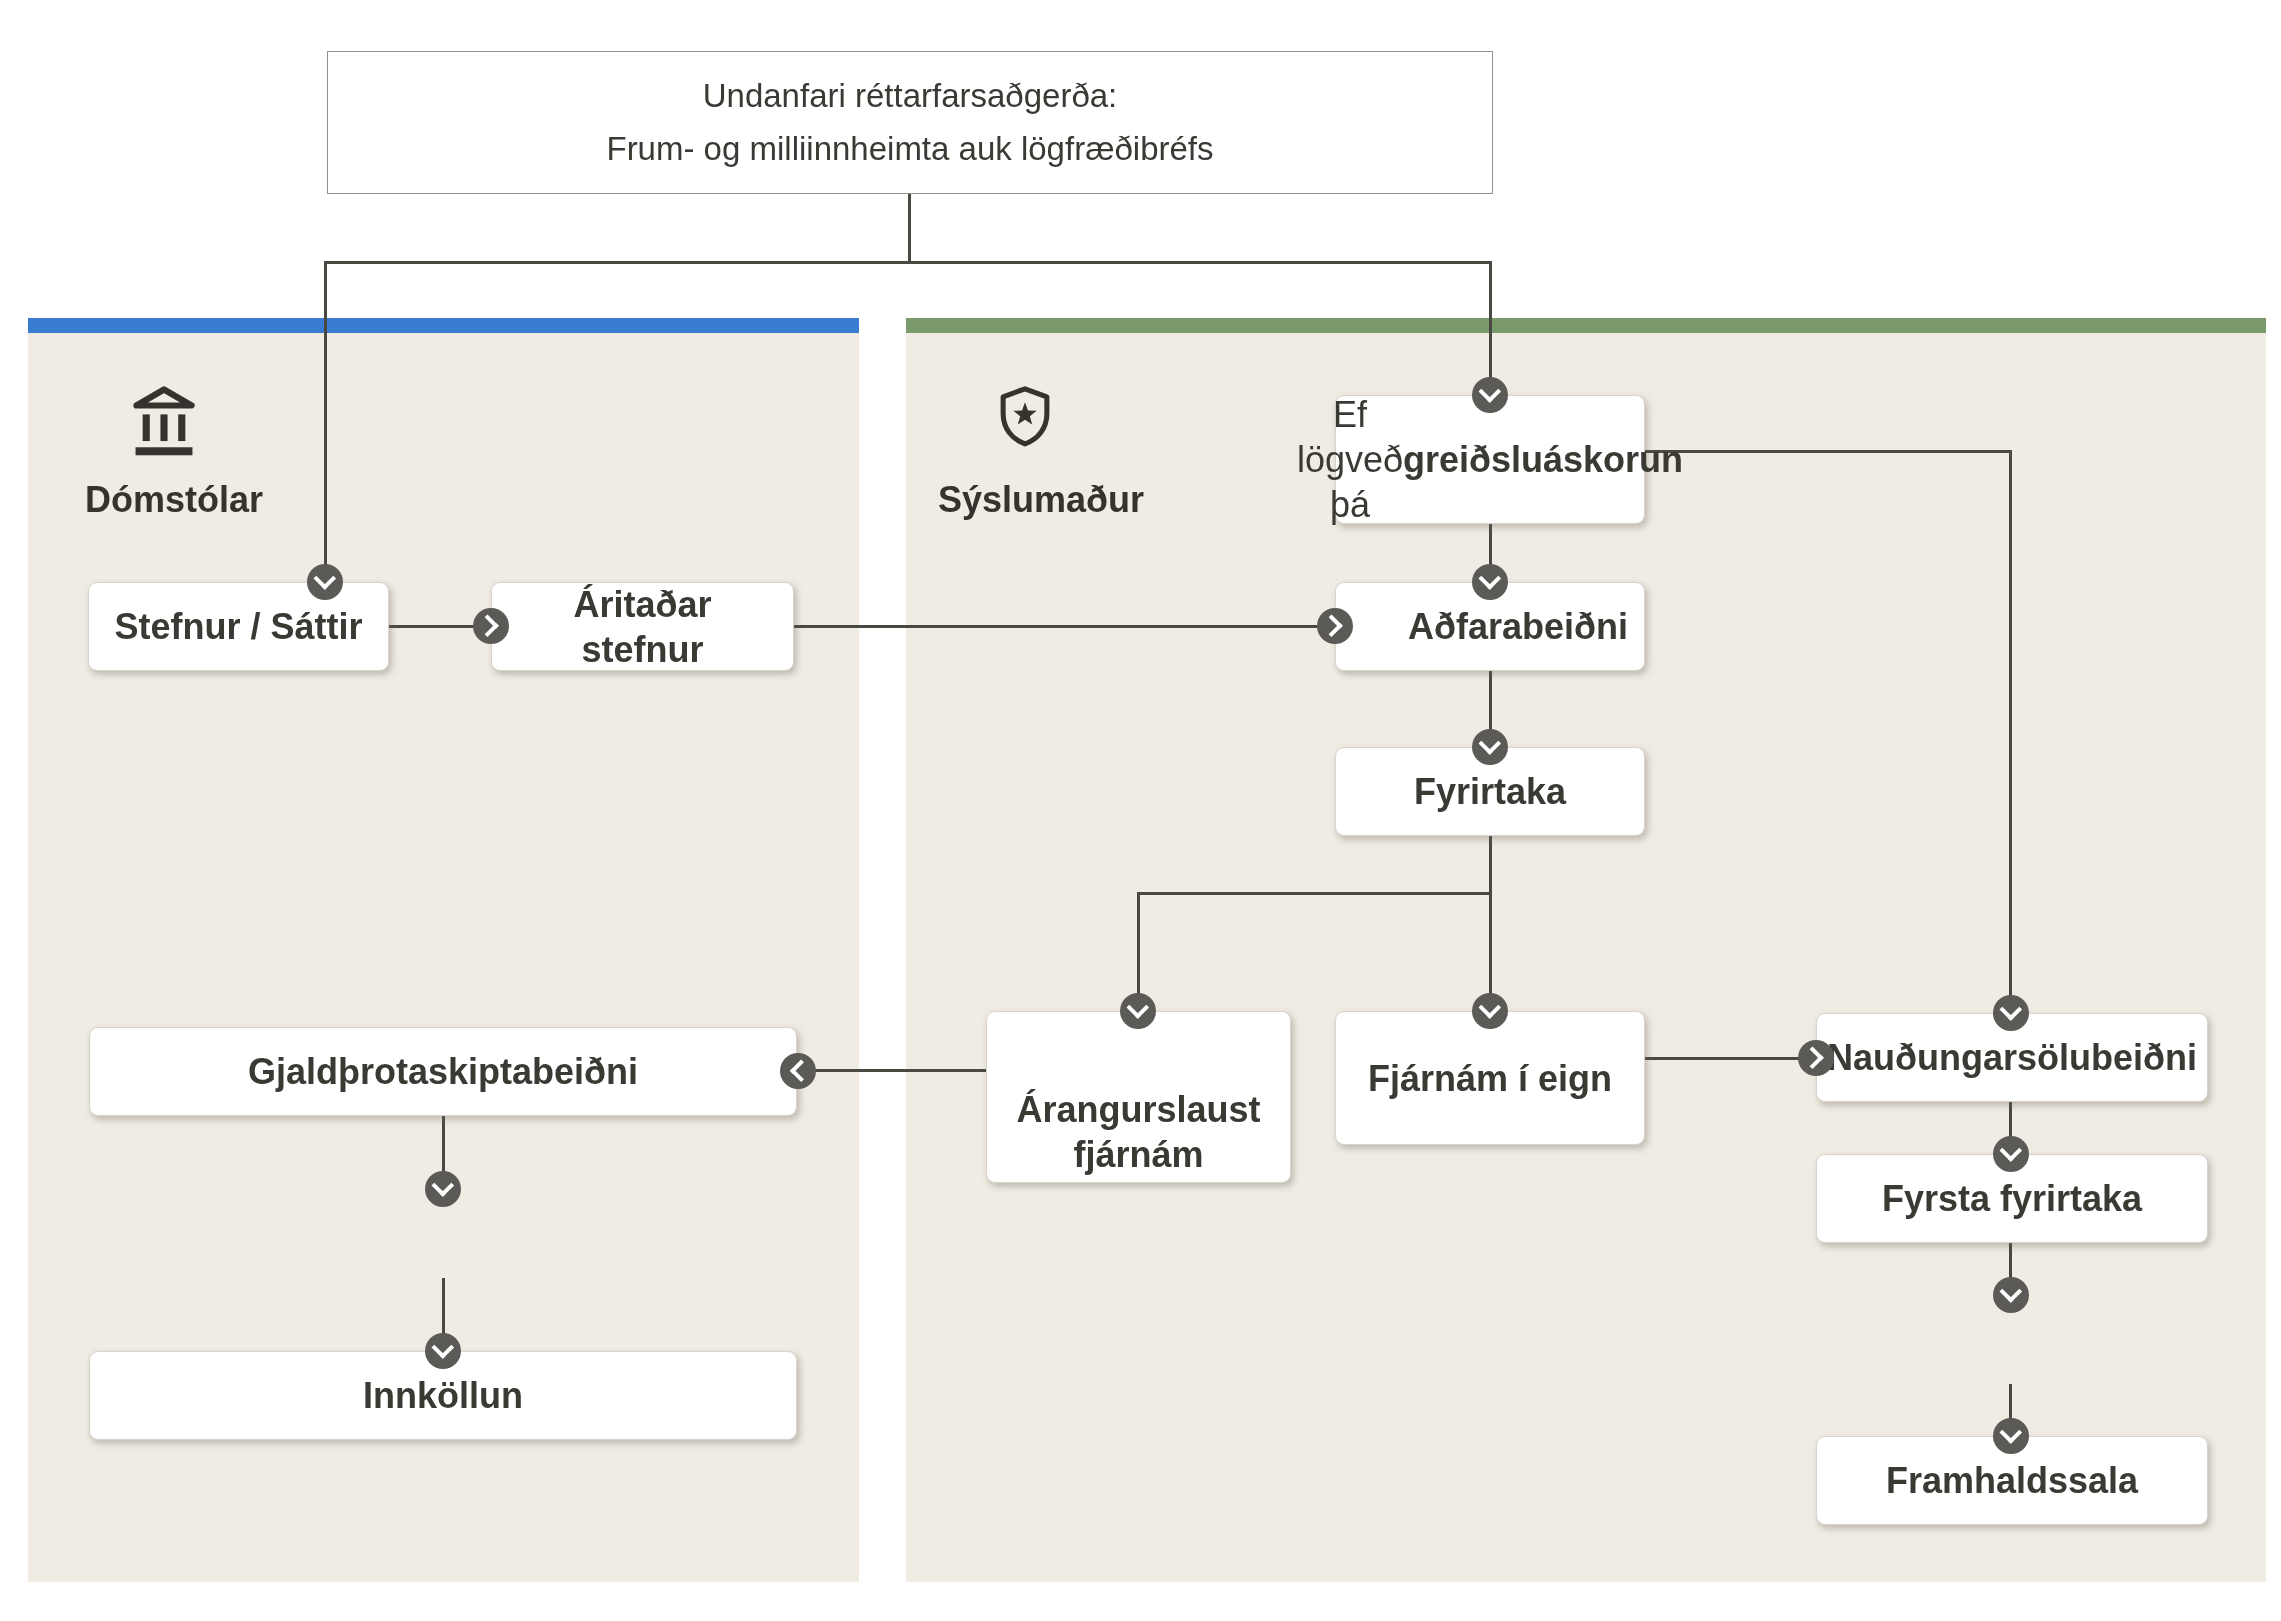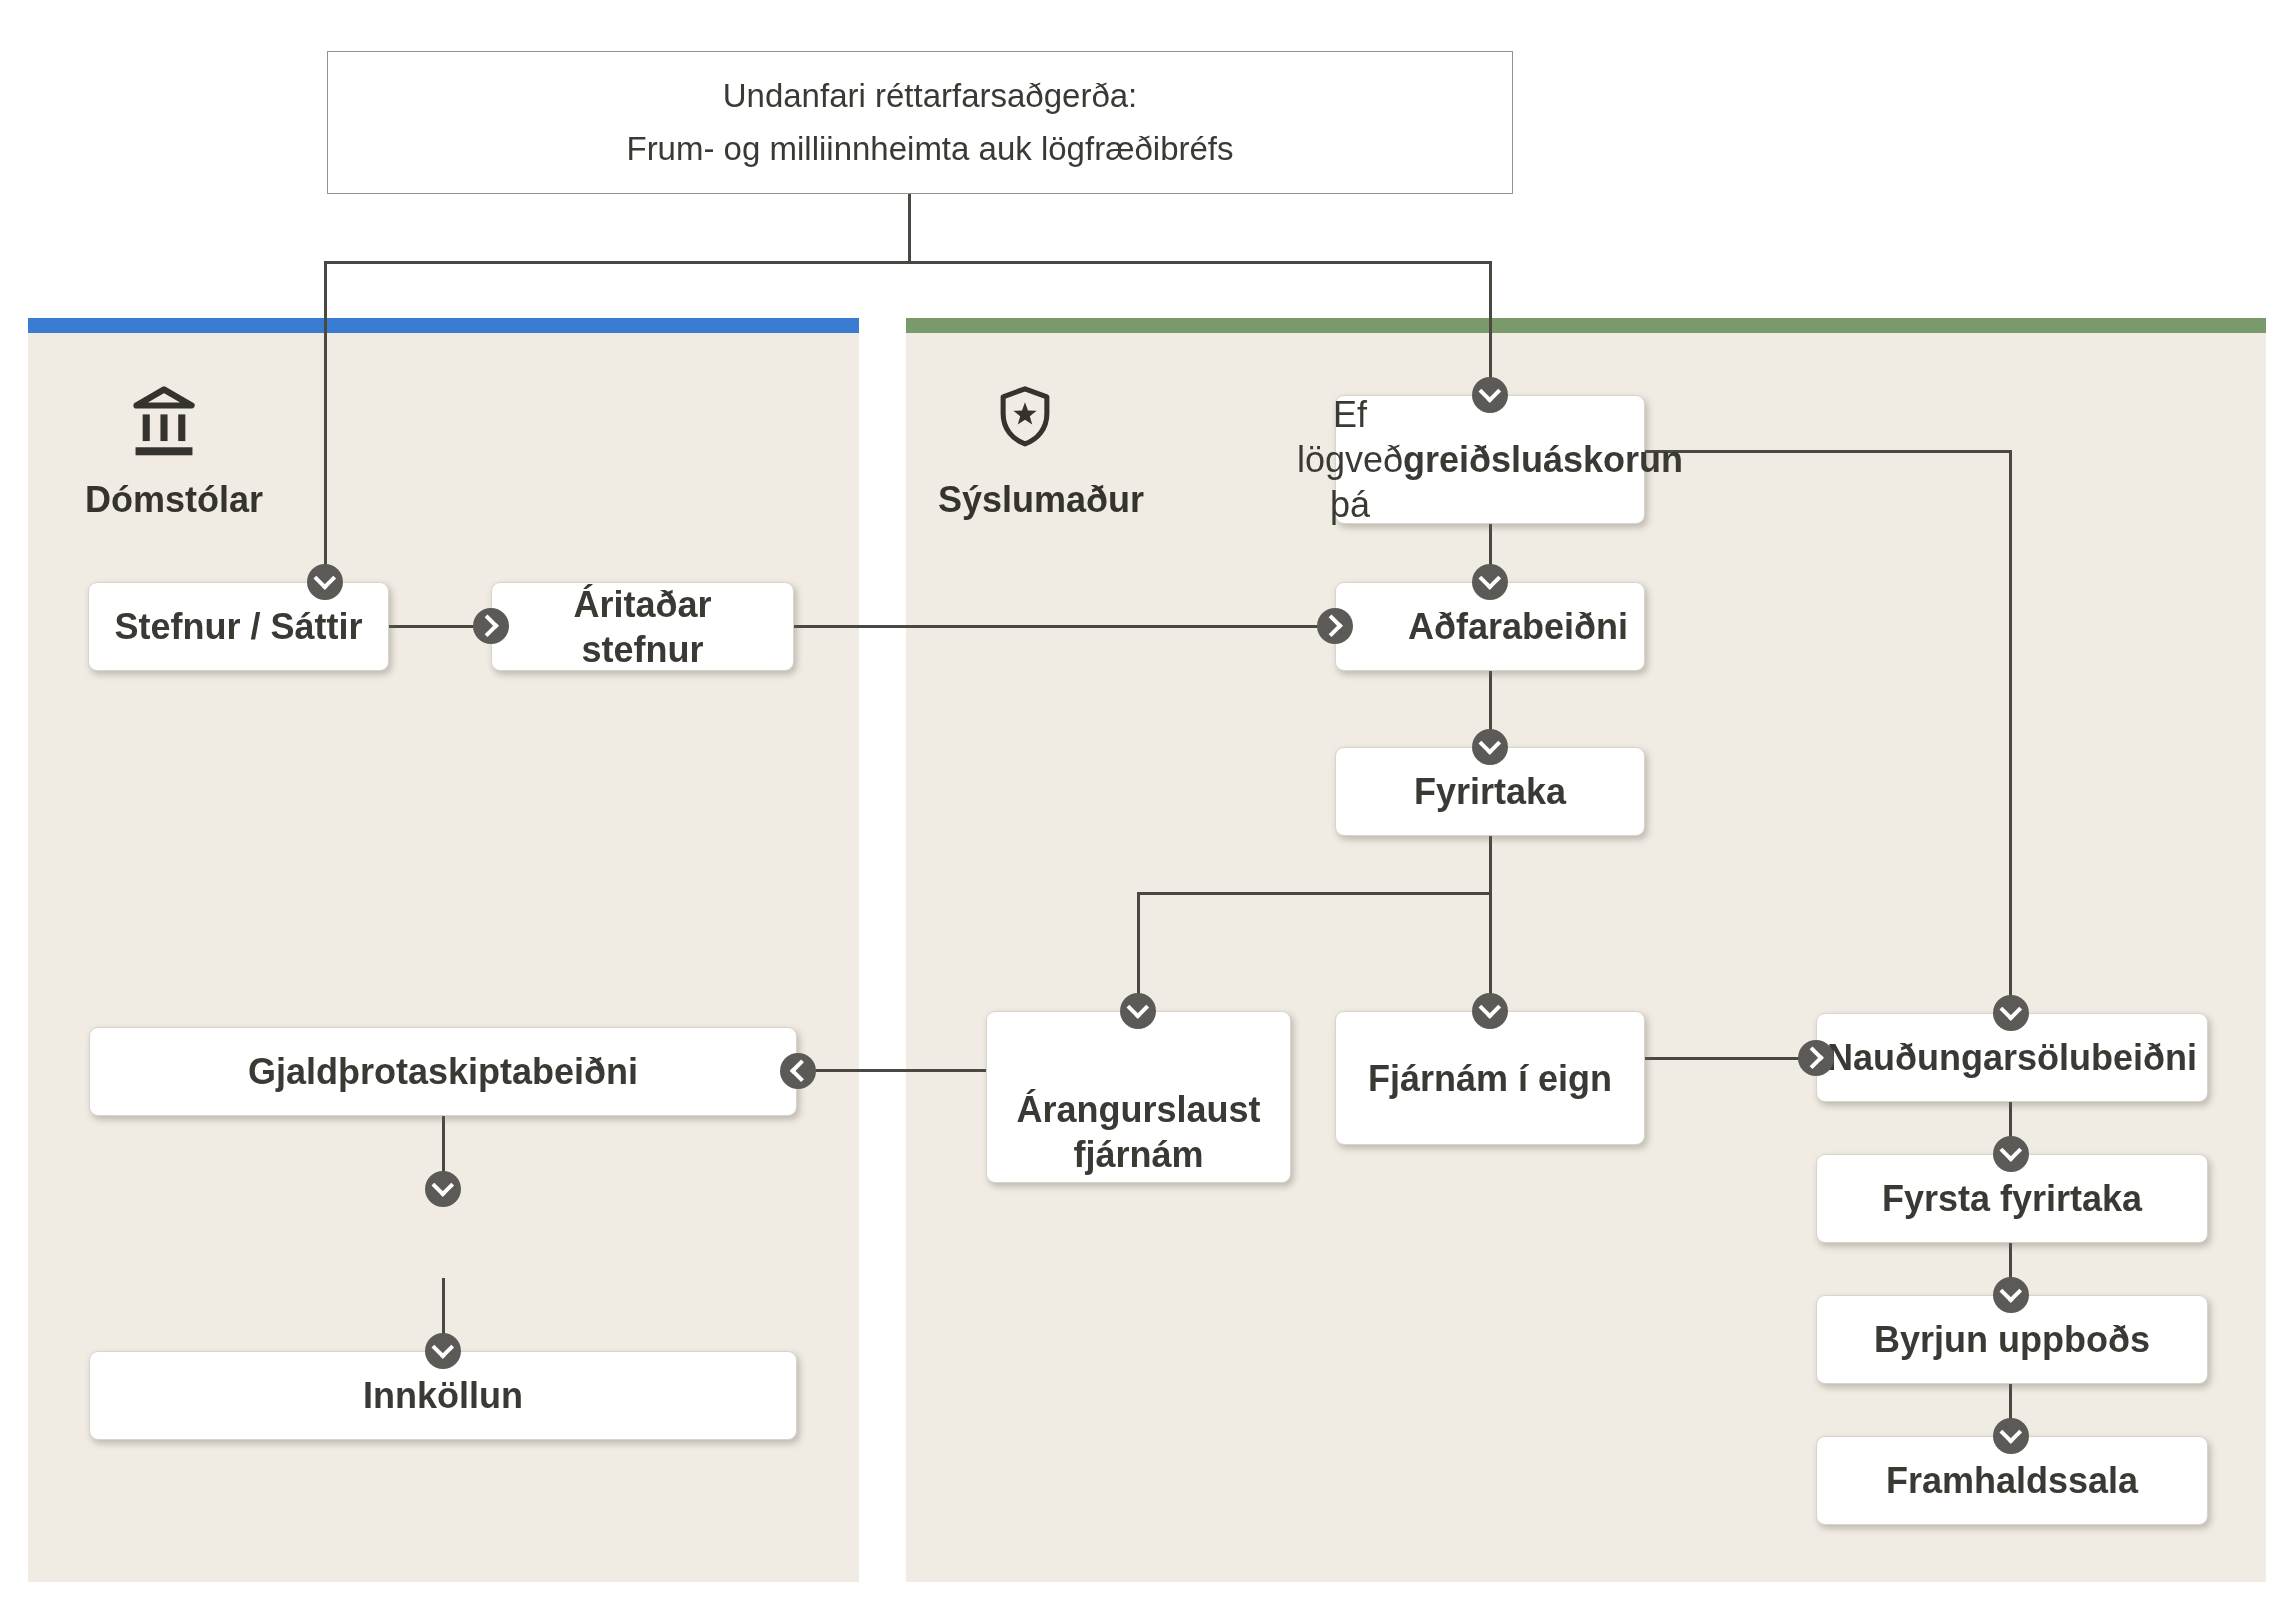--- a/index.html
+++ b/index.html
@@ -12,21 +12,21 @@
   .node{
     position:absolute;background:#ffffff;border:1.8px solid #d8d4cb;border-radius:9px;
     box-shadow:2.7px 3.6px 6.2px rgba(110,104,92,.35);
     display:flex;align-items:center;justify-content:center;
     text-align:center;font-weight:700;font-size:36px;line-height:1.25;
     box-sizing:border-box;padding:5.3px 16px;z-index:2;
   }
   .title-box{
     position:absolute;background:#ffffff;border:1.8px solid #95928c;
     display:flex;flex-direction:column;align-items:center;justify-content:center;
-    text-align:center;font-weight:400;font-size:33px;line-height:1.6;z-index:2;padding-left:20px;
+    text-align:center;font-weight:400;font-size:33px;line-height:1.6;z-index:2;
   }
   .hline,.vline{position:absolute;background:#4a4843;z-index:1;}
   .badge{
     position:absolute;width:36px;height:36px;border-radius:50%;background:#5c5a56;
     display:flex;align-items:center;justify-content:center;z-index:3;
     transform:translate(-50%,-50%);
   }
   .badge::after{content:"";display:block;width:11.6px;height:11.6px;
     border-right:4.5px solid #fff;border-bottom:4.5px solid #fff;}
   .badge.down::after{transform:translateY(-3.6px) rotate(45deg);}
@@ -122,23 +122,20 @@
   <div class="node" style="left:1335px;top:1011px;width:310px;height:134px;">
     <span>Fjárnám í eign</span>
   </div>
 
   <div class="node" style="left:1816px;top:1013px;width:392px;height:89px;">
     <span>Nauðungarsölubeiðni</span>
   </div>
   <div class="node" style="left:1816px;top:1154px;width:392px;height:89px;">
     <span>Fyrsta fyrirtaka</span>
   </div>
-  <div class="node" style="left:1816px;top:1295px;width:392px;height:89px;">
-    <span>Byrjun uppboðs</span>
-  </div>
   <div class="node" style="left:1816px;top:1436px;width:392px;height:89px;">
     <span>Framhaldssala</span>
   </div>
 
   <div class="badge down" style="left:325px;top:582px;"></div>
   <div class="badge right" style="left:491px;top:626px;"></div>
   <div class="badge down" style="left:1490px;top:395px;"></div>
   <div class="badge down" style="left:1490px;top:582px;"></div>
   <div class="badge right" style="left:1335px;top:626px;"></div>
   <div class="badge down" style="left:1490px;top:747px;"></div>

